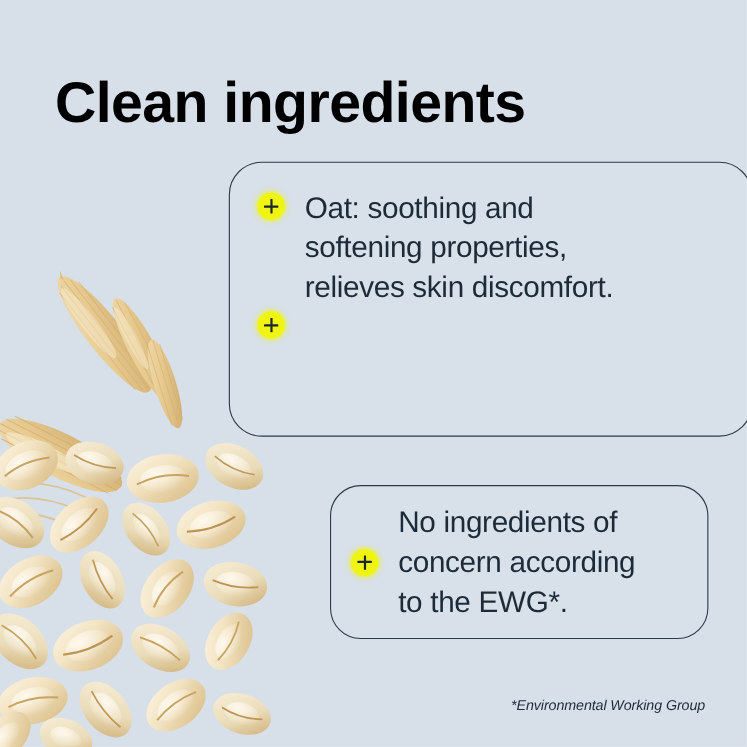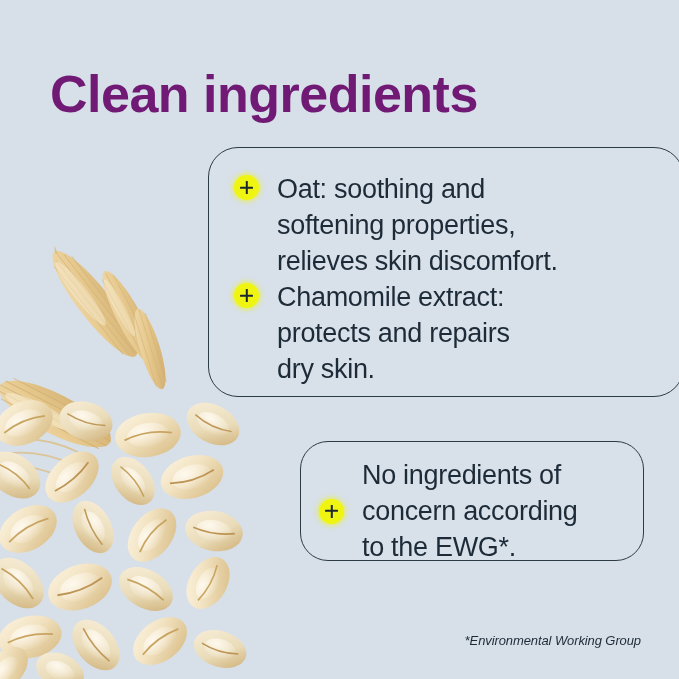--- a/index.html
+++ b/index.html
@@ -22,21 +22,21 @@
 
   
   #page-title {
     position: absolute;
     left: 50px;
     top: 28px;
     font-size: 52px;
     line-height: 62px;
     font-weight: bold;
     letter-spacing: -0.5px;
-    color: #701a75;
+    color: #000000;
     white-space: nowrap;
   }
 
   
   .card {
     position: absolute;
     box-sizing: border-box;
     border: 1.4px solid #2d3b46;
     border-radius: 30px;
     background: rgba(255,255,255,0.045);
@@ -46,21 +46,21 @@
     top: 147px;
     width: 476px;
     height: 250px;
     border-radius: 30px;
     text-decoration: underline;
   }
   #card-ewg {
     left: 300px;
     top: 441px;
     width: 344px;
-    height: 120px;
+    height: 140px;
     border-radius: 28px;
   }
 
   
   .bullet-row {
     position: absolute;
     display: flex;
     align-items: flex-start;
   }
   #bullet-oat {
@@ -350,23 +350,20 @@
 
     <div class="bullet-row" id="bullet-oat">
       <span class="plus-badge"></span>
       <span class="bullet-text">Oat: soothing and
 softening properties,
 relieves skin discomfort.</span>
     </div>
 
     <div class="bullet-row" id="bullet-chamomile">
       <span class="plus-badge"></span>
-      <span class="bullet-text">Chamomile extract:
-protects and repairs
-dry skin.</span>
     </div>
 
   </div>
 
   <div class="card" id="card-ewg">
 
     <div class="bullet-row" id="bullet-ewg">
       <span class="plus-badge"></span>
       <span class="bullet-text">No ingredients of
 concern according

